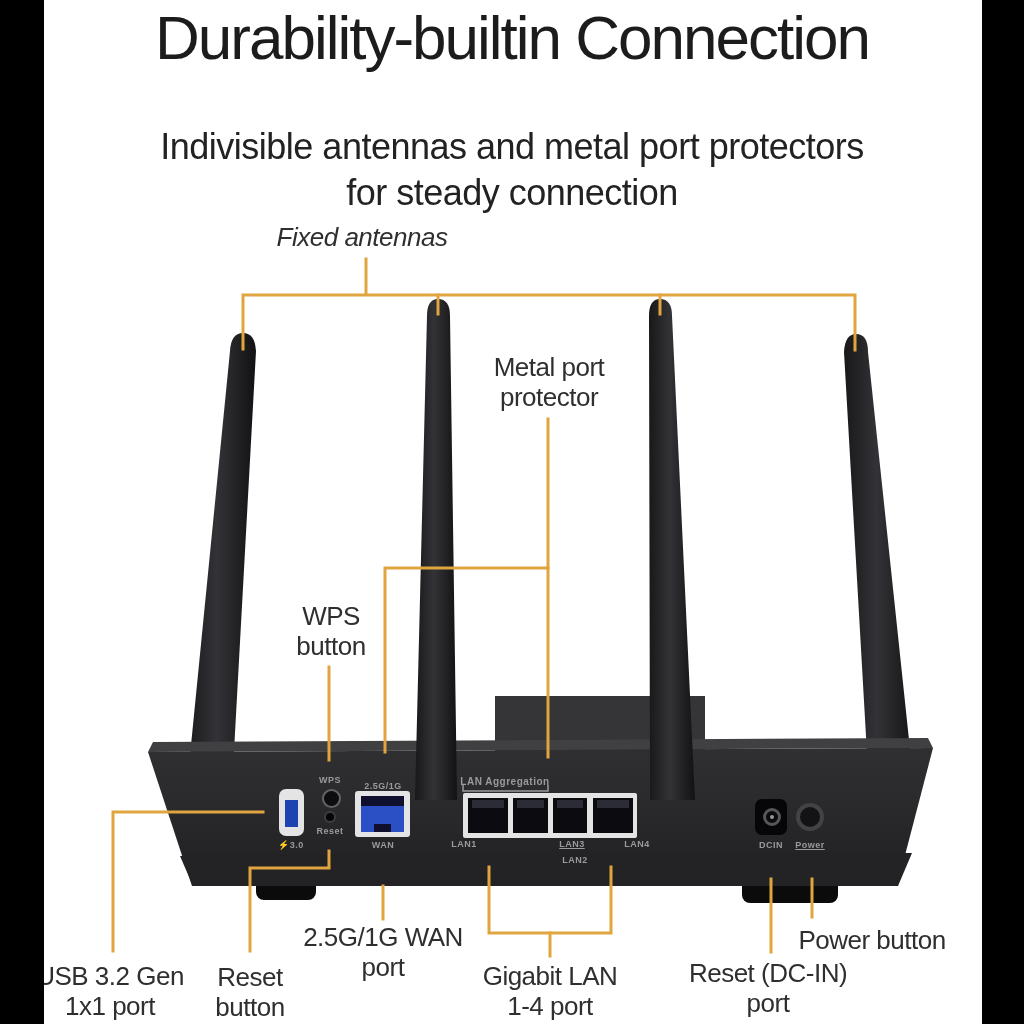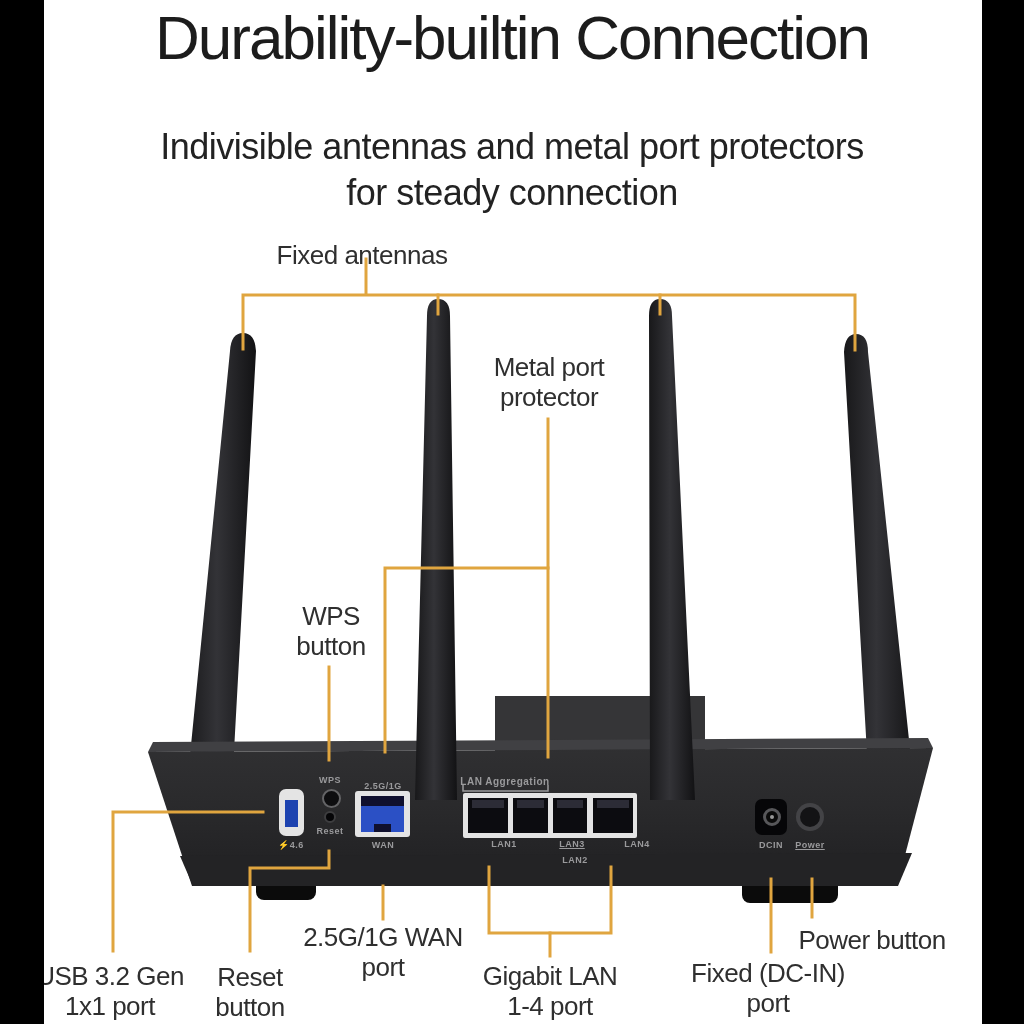--- a/index.html
+++ b/index.html
@@ -134,25 +134,25 @@
   <div class="lan-pins" style="left:597px;top:800px;width:32px;"></div>
 
   <div id="dcin-jack"></div>
   <div id="dcin-ring" class="ctrl"></div>
   <div id="dcin-pin" class="ctrl"></div>
   <div id="power-ctrl-outer" class="ctrl"></div>
   <div id="power-ctrl-inner" class="ctrl"></div>
 
   <span class="device-text" style="left:330px;top:780px;">WPS</span>
   <span class="device-text" style="left:330px;top:831px;">Reset</span>
-  <span class="device-text" style="left:291px;top:845px;">⚡4.6</span>
+  <span class="device-text" style="left:291px;top:845px;">⚡3.0</span>
   <span class="device-text" style="left:383px;top:786px;">2.5G/1G</span>
   <span class="device-text" style="left:383px;top:845px;">WAN</span>
   <span class="device-text" style="left:505px;top:781px;font-size:10px;">LAN Aggregation</span>
-  <span class="device-text" style="left:504px;top:844px;">LAN1</span>
+  <span class="device-text" style="left:464px;top:844px;">LAN1</span>
   <span class="device-text" style="left:530px;top:860px;margin-left:45px;">LAN2</span>
   <span class="device-text" style="left:572px;top:844px;text-decoration:underline;">LAN3</span>
   <span class="device-text" style="left:613px;top:844px;padding-left:48px;">LAN4</span>
   <span class="device-text" style="left:771px;top:845px;">DCIN</span>
   <span class="device-text" style="left:810px;top:845px;text-decoration:underline;">Power</span>
 
   <svg id="callout-svg" class="layer" width="1024" height="1024" viewBox="0 0 1024 1024">
     <g fill="none" stroke-width="3" stroke-linecap="square" stroke="#E0A53F">
       <path d="M366,259 L366,294"></path>
       <path d="M243,349 L243,295 L855,295 L855,350"></path>
@@ -165,21 +165,21 @@
       <path d="M329,851 L329,868 L250,868 L250,951"></path>
       <path d="M383,886 L383,919"></path>
       <path d="M489,867 L489,933 L611,933 L611,867"></path>
       <path d="M550,933 L550,956"></path>
       <path d="M771,879 L771,952"></path>
       <path d="M812,879 L812,917"></path>
     </g>
     <path fill="none" stroke-width="1.5" d="M463,785 L463,791 L548,791 L548,785" stroke="#9a9a9c"></path>
   </svg>
 
-  <div class="callout-label" style="left:262px;top:240px;width:200px;">Fixed antennas</div>
+  <div class="callout-label" style="left:262px;top:222px;width:200px;font-style:italic;">Fixed antennas</div>
 
   <div class="callout-label" style="left:449px;top:352px;width:200px;">
     <div>Metal port</div>
     <div>protector</div>
   </div>
 
   <div class="callout-label" style="left:251px;top:601px;width:160px;">
     <div>WPS</div>
     <div>button</div>
   </div>
@@ -198,21 +198,21 @@
     <div>2.5G/1G WAN</div>
     <div>port</div>
   </div>
 
   <div class="callout-label" style="left:450px;top:961px;width:200px;">
     <div>Gigabit LAN</div>
     <div>1-4 port</div>
   </div>
 
   <div class="callout-label" style="left:668px;top:958px;width:200px;">
-    <div>Fixed (DC-IN)</div>
+    <div>Reset (DC-IN)</div>
     <div>port</div>
   </div>
 
   <div class="callout-label" style="left:772px;top:925px;width:200px;">Power button</div>
 
   <div id="bar-left" class="abs"></div>
   <div id="bar-right" class="abs"></div>
 
 </div>
 

